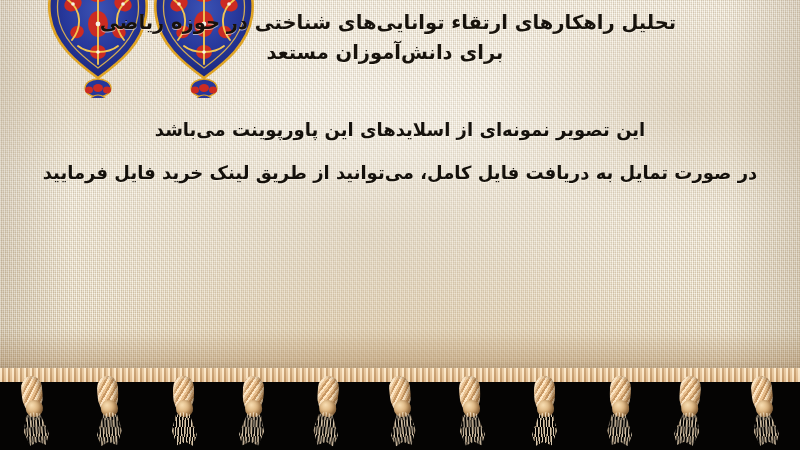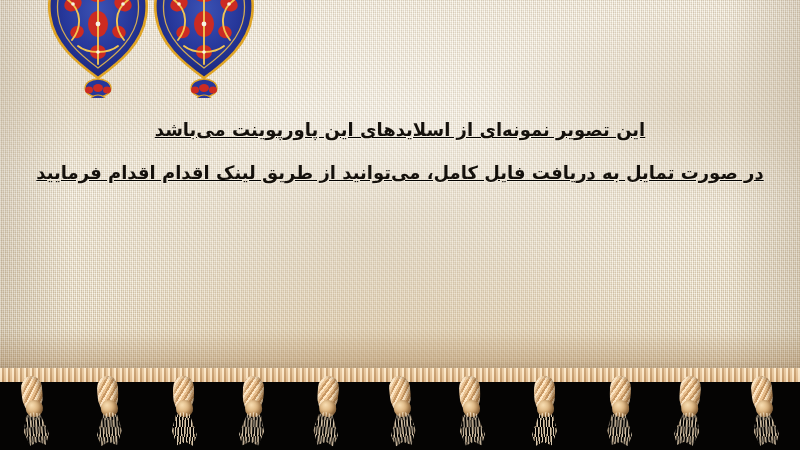--- a/index.html
+++ b/index.html
@@ -154,21 +154,20 @@
   .title-line.l1 { padding-right: 24px; }
   .title-line.l2 { padding-right: 30px; }
 
   .body-block {
     position: absolute;
     left: 0; top: 108px;
     width: 800px;
     text-align: center;
     direction: rtl;
     z-index: 6;
-    text-decoration: underline;
   }
   .body-line {
     font-family: "DejaVu Sans", sans-serif;
     font-weight: 700;
     font-size: 18px;
     line-height: 43px;
     color: #14100b;
     text-shadow: 0 1px 0 rgba(255,250,236,.55);
     white-space: nowrap;
   }
@@ -276,24 +275,28 @@
         <ellipse cx="0" cy="-26" rx="5" ry="4" fill="#cc2b22"></ellipse>
         <ellipse cx="-9" cy="-24" rx="4" ry="3.4" fill="#cc2b22"></ellipse>
         <ellipse cx="9" cy="-24" rx="4" ry="3.4" fill="#cc2b22"></ellipse>
         <ellipse cx="0" cy="-13" rx="8" ry="6" fill="#26379a" stroke="#e0a526" stroke-width="1.1"></ellipse>
         <ellipse cx="0" cy="-13" rx="3.2" ry="2.6" fill="#cc2b22"></ellipse>
         <circle cx="0" cy="-3" r="3.2" fill="#cc2b22"></circle>
       </g>
     </svg>
   </div>
 
+  <div class="title-block">
+    <div class="title-line l1">تحلیل راهکارهای ارتقاء توانایی‌های شناختی در حوزه ریاضی</div>
+    <div class="title-line l2">برای دانش‌آموزان مستعد</div>
+  </div>
 
   <div class="body-block">
     <div class="body-line">این تصویر نمونه‌ای از اسلایدهای این پاورپوینت می‌باشد</div>
-    <div class="body-line">در صورت تمایل به دریافت فایل کامل، می‌توانید از طریق لینک اقدام اقدام فرمایید</div>
+    <div class="body-line">در صورت تمایل به دریافت فایل کامل، می‌توانید از طریق لینک خرید فایل فرمایید</div>
   </div>
 
   <div class="paper-bottom-shadow"></div>
 
   <div class="fringe-band">
     <div class="fringe-rail"></div>
     <div id="tassels">
         <div class="tassel" style="left: 17.3636px; transform: rotate(-4.8deg);">
           <div class="knot"></div>
           <div class="knot2"></div>

